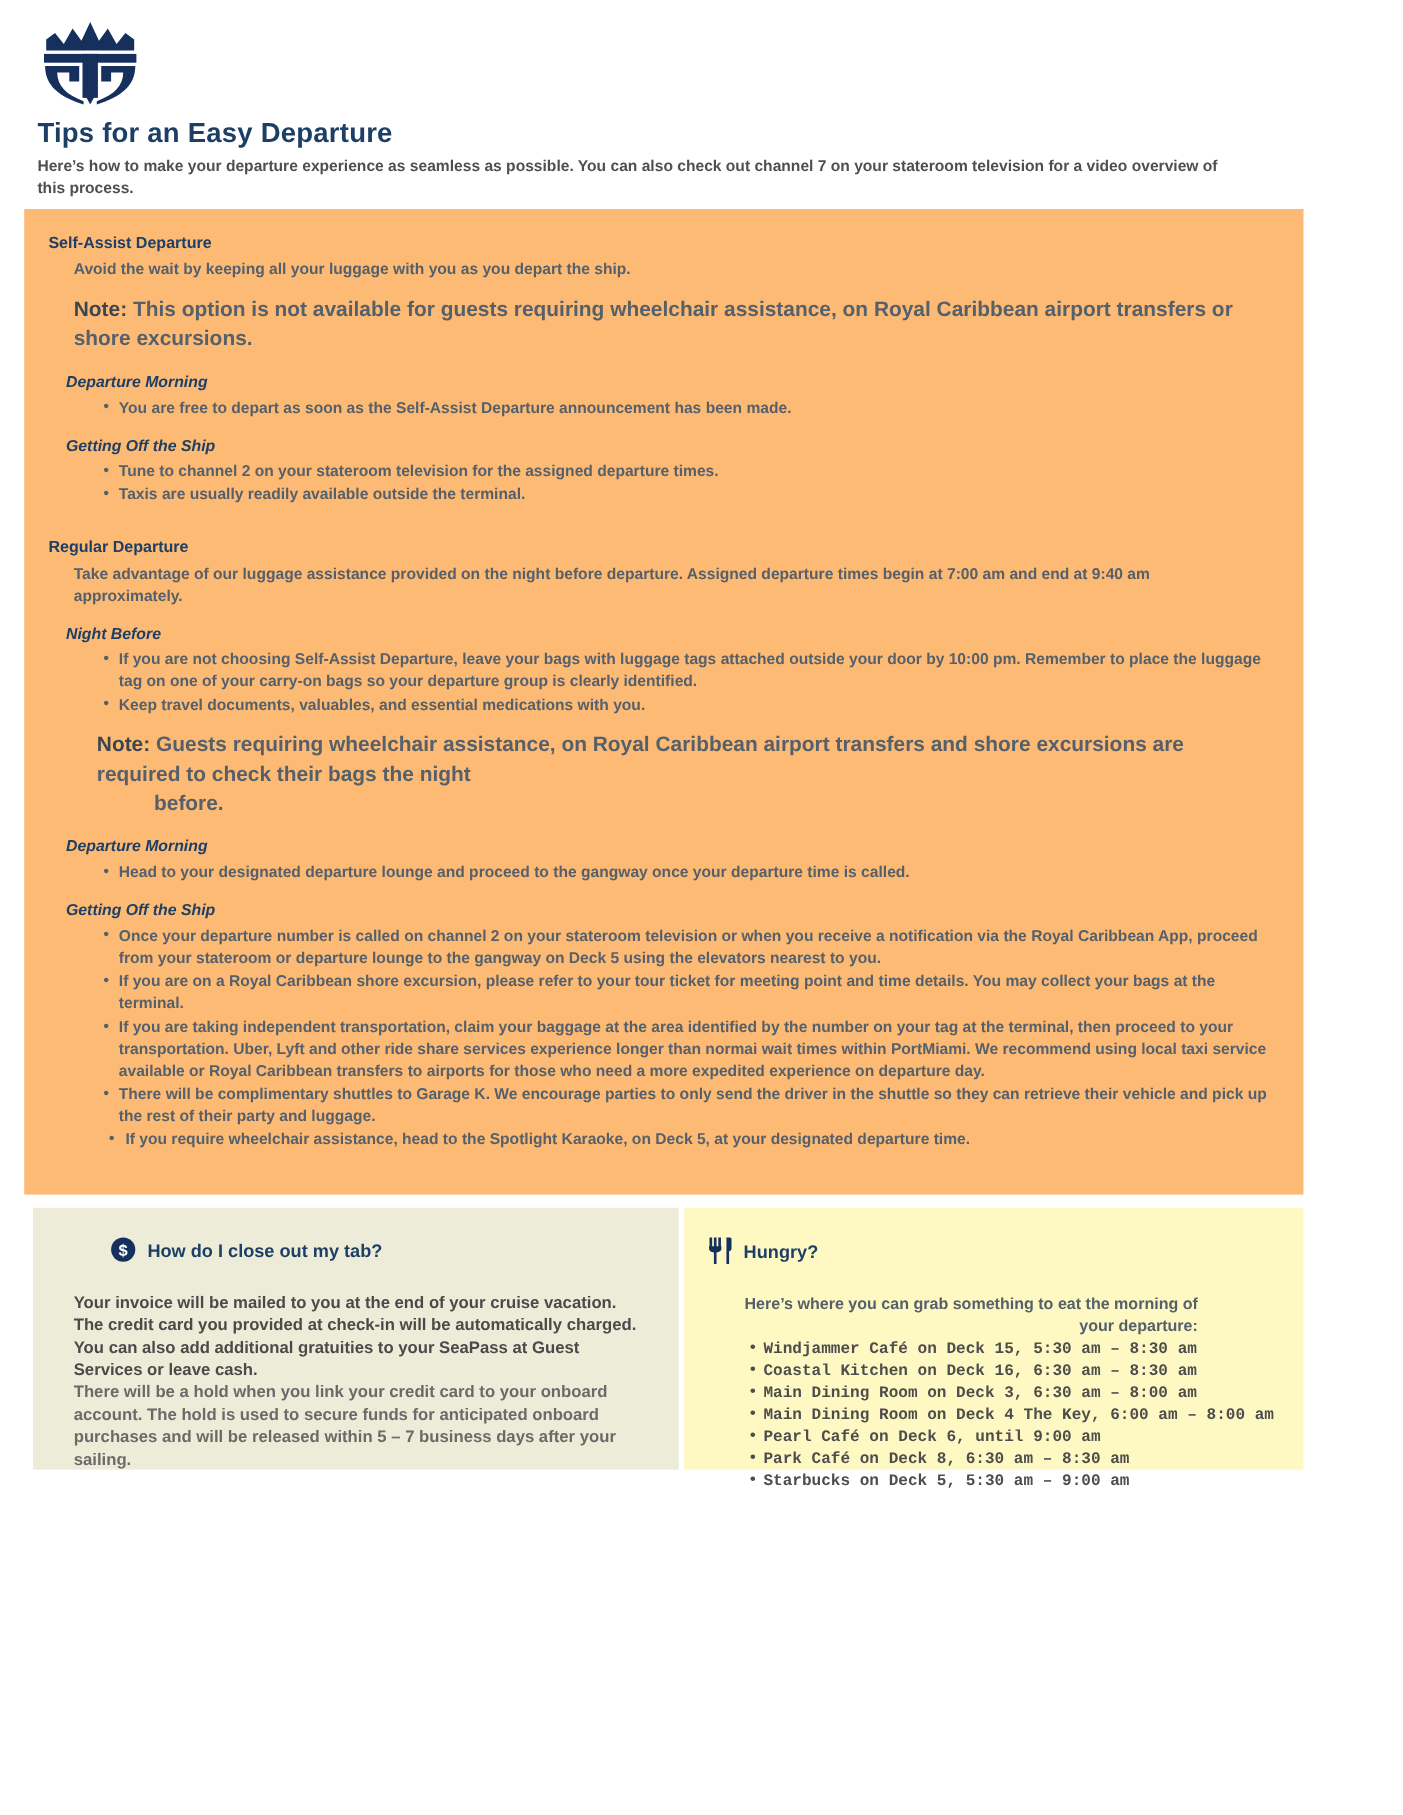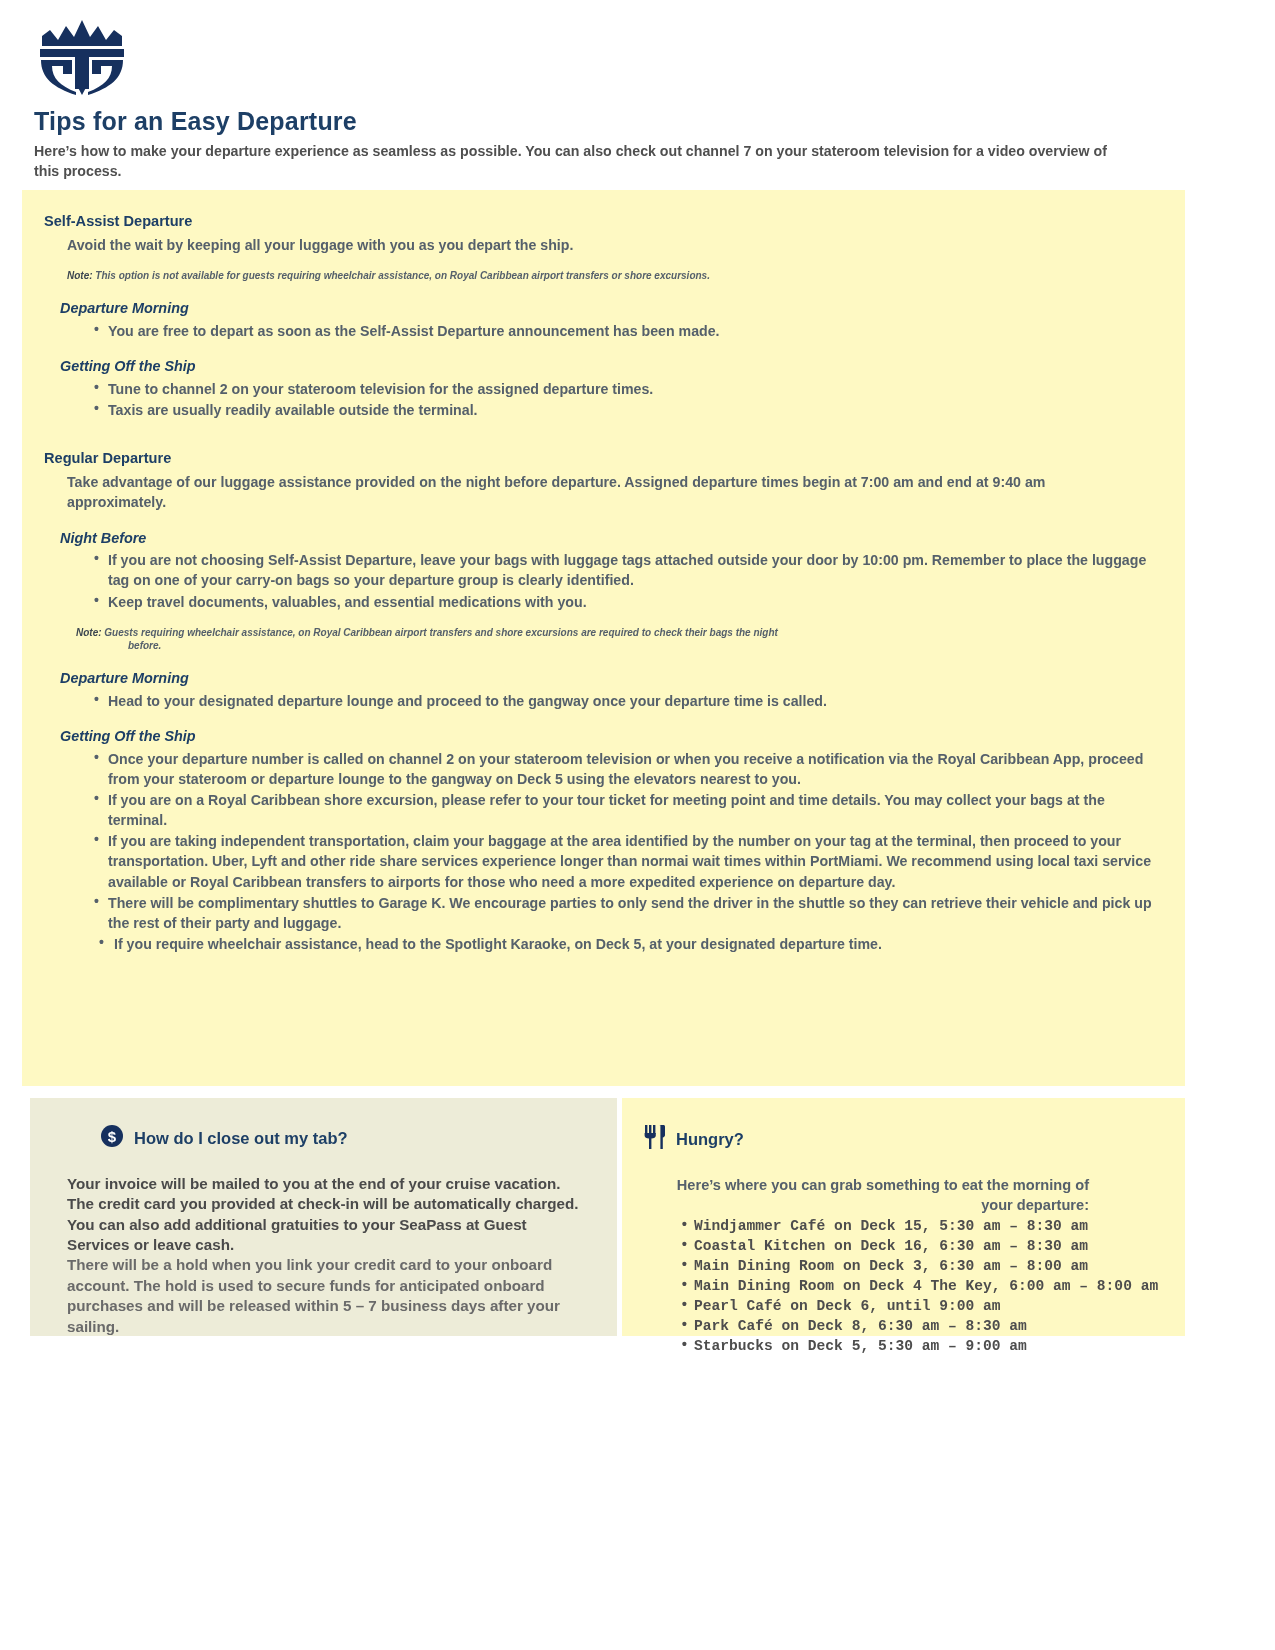--- a/index.html
+++ b/index.html
@@ -56,21 +56,21 @@
     max-width: 1095px;
   }
 
   
   .main-panel {
     position: absolute;
     left: 22px;
     top: 190px;
     width: 1163px;
     height: 896px;
-    background: #fef9c3;
+    background: #fdba74;
     box-sizing: border-box;
     padding: 14px 26px 10px 12px;
   }
   .sec-title {
     font-size: 14.6px;
     font-weight: bold;
     color: #1d3f66;
     margin: 8px 0 2px 10px;
     line-height: 1.3;
   }
@@ -112,28 +112,27 @@
     top: -1px;
     color: #55606b;
     font-size: 14px;
   }
   ul.bullets li.indented-bullet { padding-left: 20px; }
   ul.bullets li.indented-bullet::before { left: 5px; }
 
   .note-row {
     margin: 14px 0 0 33px;
     max-width: 1060px;
-    font-size: 10px;
+    font-size: 19px;
     font-weight: bold;
     color: #55606b;
     line-height: 1.42;
-    font-style: italic;
   }
   .note-row.note-hang {
-    margin-left: 42px;
+    margin-left: 54px;
     text-indent: -0.0px;
     padding-left: 0;
   }
   .note-row .note-label {
     font-weight: bold;
     color: #3c4650;
   }
   .note-indent-body {
     display: block;
     padding-left: 52px;

